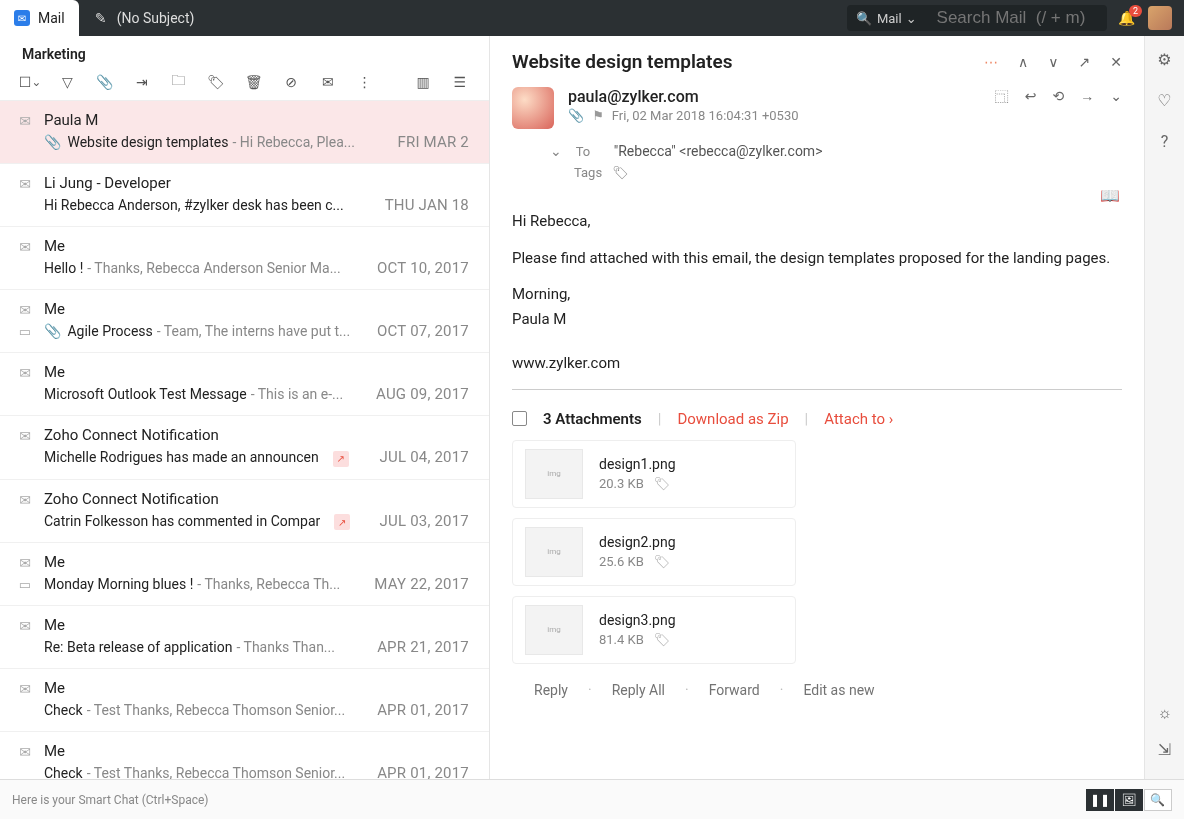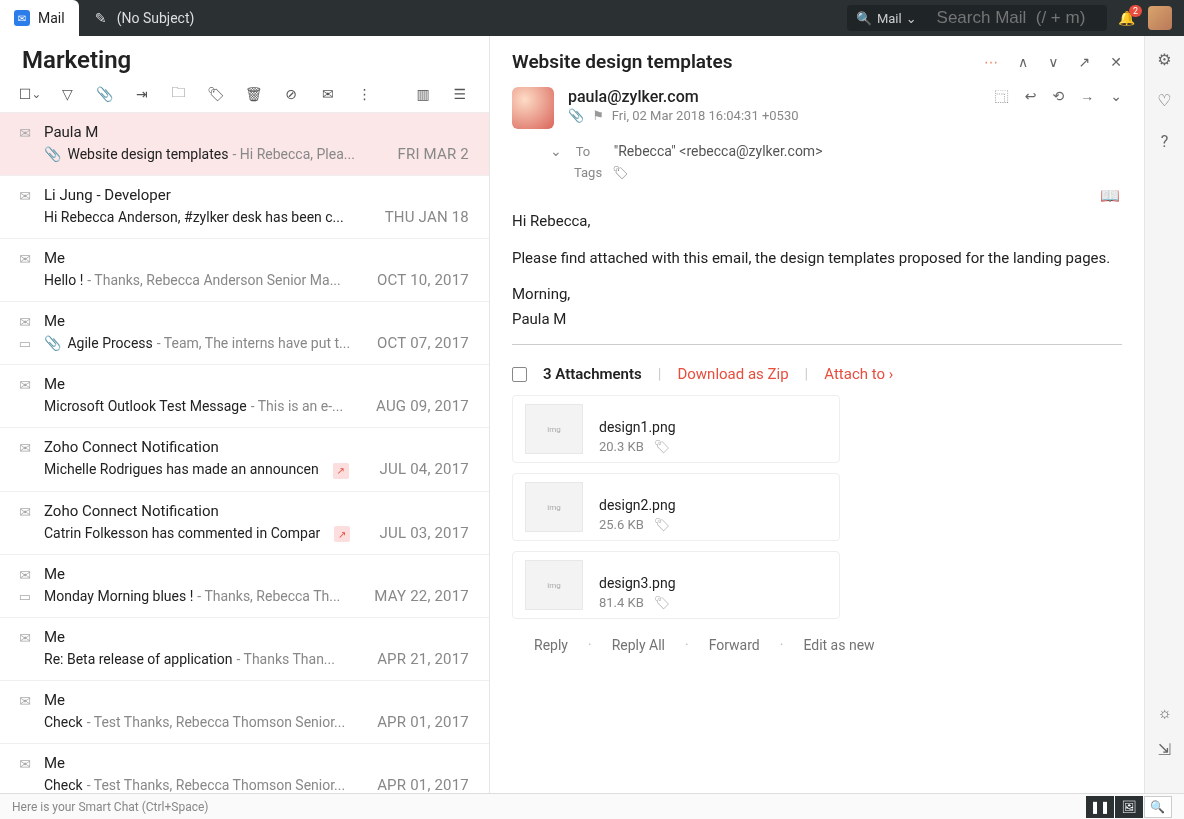--- a/index.html
+++ b/index.html
@@ -15,21 +15,21 @@
 .topbar-right { margin-left: auto; display: flex; align-items: center; gap: 12px; padding-right: 12px; }
 .search-group { display: flex; align-items: center; background: #1f2426; border-radius: 4px; height: 26px; }
 .search-scope { display: flex; align-items: center; gap: 4px; padding: 0 10px; color: #ccc; font-size: 13px; }
 .search-input { background: transparent; border: none; color: #ccc; font-size: 17px; padding: 0 10px; width: 180px; outline: none; }
 .bell { position: relative; color: #ddd; }
 .bell .badge { position: absolute; top: -5px; right: -6px; background: #e84d3d; color: #fff; font-size: 9px; border-radius: 8px; padding: 0 4px; line-height: 12px; }
 .avatar { width: 24px; height: 24px; border-radius: 4px; background: linear-gradient(135deg,#d9a46b,#b9795a); }
 
 .main { flex: 1; display: flex; min-height: 0; }
 .list-pane { width: 490px; border-right: 1px solid #e5e5e5; display: flex; flex-direction: column; min-height: 0; }
-.folder-title { padding: 10px 22px 6px; font-size: 24px; font-weight: 600; }
+.folder-title { padding: 10px 22px 6px; font-size: 14px; font-weight: 600; }
 .toolbar { display: flex; align-items: center; gap: 22px; padding: 6px 22px 10px; border-bottom: 1px solid #eee; color: #555; }
 .toolbar .spacer { flex: 1; }
 .toolbar .tbbtn { width: 16px; height: 16px; display: inline-flex; align-items: center; justify-content: center; cursor: pointer; font-size: 14px; color: #555; }
 .mail-list { flex: 1; overflow-y: auto; }
 .mail-item { padding: 10px 20px 12px 44px; border-bottom: 1px solid #f0f0f0; position: relative; cursor: pointer; }
 .mail-item.selected { background: #fbe7e8; }
 .mail-icon { position: absolute; left: 16px; top: 12px; color: #aaa; font-size: 14px; width:18px; text-align:center; }
 .mail-sender { font-size: 15px; color: #222; margin-bottom: 4px; }
 .mail-line2 { display: flex; align-items: baseline; justify-content: space-between; gap: 8px; }
 .mail-subject-wrap { display: flex; gap: 4px; min-width: 0; align-items: baseline; }
@@ -57,35 +57,35 @@
 .msg-to-row .to-label { color: #888; font-size: 13px; width: 24px; }
 .msg-tags-row { display: flex; align-items: center; gap: 10px; color: #888; font-size: 13px; padding: 4px 22px 10px 84px; }
 .read-body { padding: 20px 22px 10px; overflow-y: auto; flex: 1; position:relative;}
 .read-body p { margin-bottom: 14px; font-size: 15px; line-height: 1.5; }
 .sig-link { padding-top: 8px; border-top: none; }
 .divider { border-top: 1px solid #ccc; margin: 8px 0 20px; }
 .attachments-header { display: flex; align-items: center; gap: 16px; font-size: 15px; margin-bottom: 12px; }
 .attachments-header .chk { width: 15px; height: 15px; border: 1.5px solid #888; border-radius: 2px; display:inline-block; }
 .attachments-header .count { font-weight: 600; }
 .attachments-header .link { color: #e84d3d; cursor: pointer; }
-.attachment-card { display: flex; align-items: flex-end; gap: 16px; border: 1px solid #eee; border-radius: 4px; padding: 8px 12px; margin-bottom: 10px; width: 328px; background:#fff;}
+.attachment-card { display: flex; align-items: center; gap: 16px; border: 1px solid #eee; border-radius: 4px; padding: 8px 12px; margin-bottom: 10px; width: 284px; background:#fff;}
 .thumb { width: 58px; height: 50px; background: #f3f3f3; border: 1px solid #e8e8e8; display:flex; align-items:center; justify-content:center; font-size:8px; color:#aaa; }
 .att-info { flex: 1; }
 .att-name { font-size: 14px; color: #222; margin-bottom: 4px; }
 .att-size-row { display: flex; gap: 10px; align-items: center; color: #888; font-size: 13px; }
 .reply-bar { display: flex; gap: 20px; padding: 8px 22px 0; font-size: 14px; }
 .reply-bar .rbtn { color: #737373; cursor: pointer; }
 .reply-bar .dot { color: #bbb; }
 .reader-icon { position:absolute; right:24px; top: -4px; color:#e66; font-size:16px;}
 
 .right-rail { width: 40px; background: #f5f5f5; border-left: 1px solid #e5e5e5; display: flex; flex-direction: column; align-items: center; padding-top: 14px; gap: 22px; color: #666; position:relative;}
 .right-rail .rbtn2 { cursor: pointer; font-size: 16px; }
 .right-rail .bottom { position:absolute; bottom:60px; display:flex; flex-direction:column; gap:18px; align-items:center;}
 
-.chat-bar { position: absolute; bottom: 0; left: 0; right: 0; height: 26px; border-top: 1px solid #ddd; background: #fafafa; display: flex; align-items: center; padding: 0 12px; font-size: 12px; color: #888; }
+.chat-bar { position: absolute; bottom: 0; left: 0; right: 0; height: 40px; border-top: 1px solid #ddd; background: #fafafa; display: flex; align-items: center; padding: 0 12px; font-size: 12px; color: #888; }
 .chat-bar .controls { margin-left: auto; display: flex; gap: 0; }
 .chat-bar .cbtn { width: 28px; height: 22px; background: #2b3033; color: #fff; display: flex; align-items: center; justify-content: center; font-size: 12px; cursor:pointer; }
 .chat-bar .cbtn + .cbtn { margin-left:1px;}
 .to-expand { color:#888; cursor:pointer; }
 </style>
 </head>
 <body>
 
 <div class="app">
 
@@ -316,20 +316,21 @@
         <span>Tags</span>
         <span>🏷</span>
       </div>
 
       <div class="read-body">
         <span class="reader-icon">📖</span>
         <p>Hi Rebecca,</p>
         <p>Please find attached with this email, the design templates proposed for the landing pages.</p>
         <p style="margin-bottom:2px">Morning,</p>
         <p>Paula M</p>
+        <p class="sig-link">www.zylker.com</p>
         <div class="divider"></div>
 
         <div class="attachments-header">
           <span class="chk"></span>
           <span class="count">3 Attachments</span>
           <span style="color:#ccc">|</span>
           <span class="link">Download as Zip</span>
           <span style="color:#ccc">|</span>
           <span class="link"><span>Attach to </span>›</span>
         </div>

